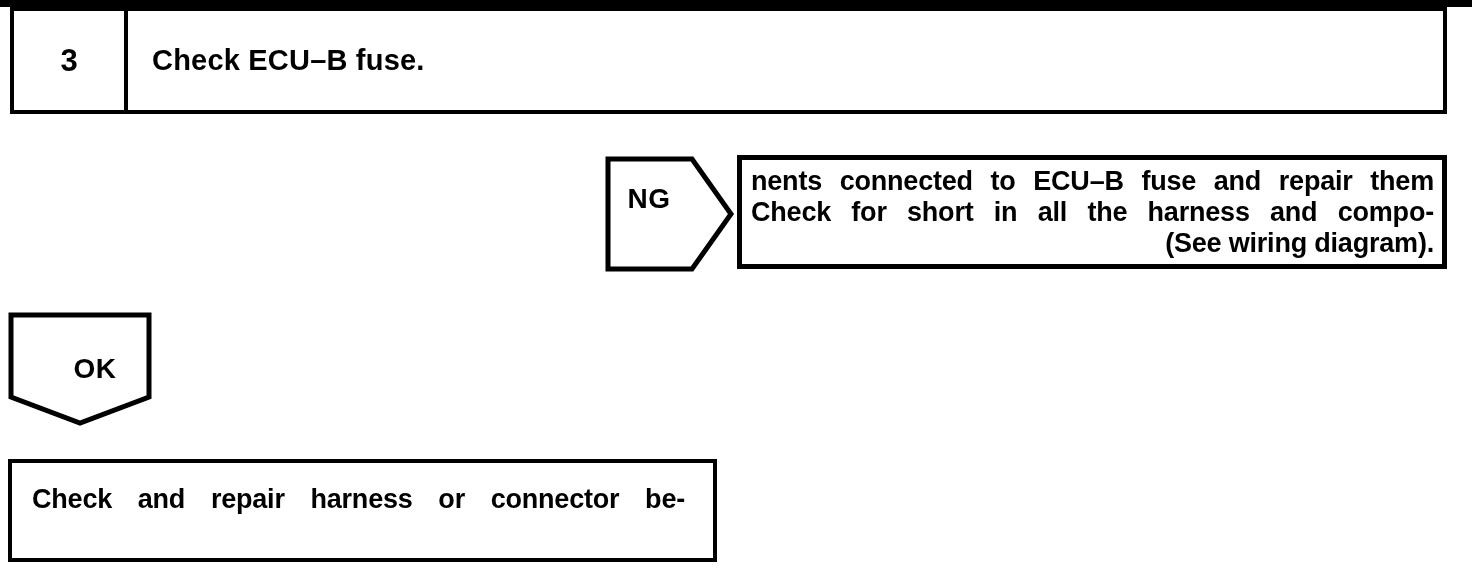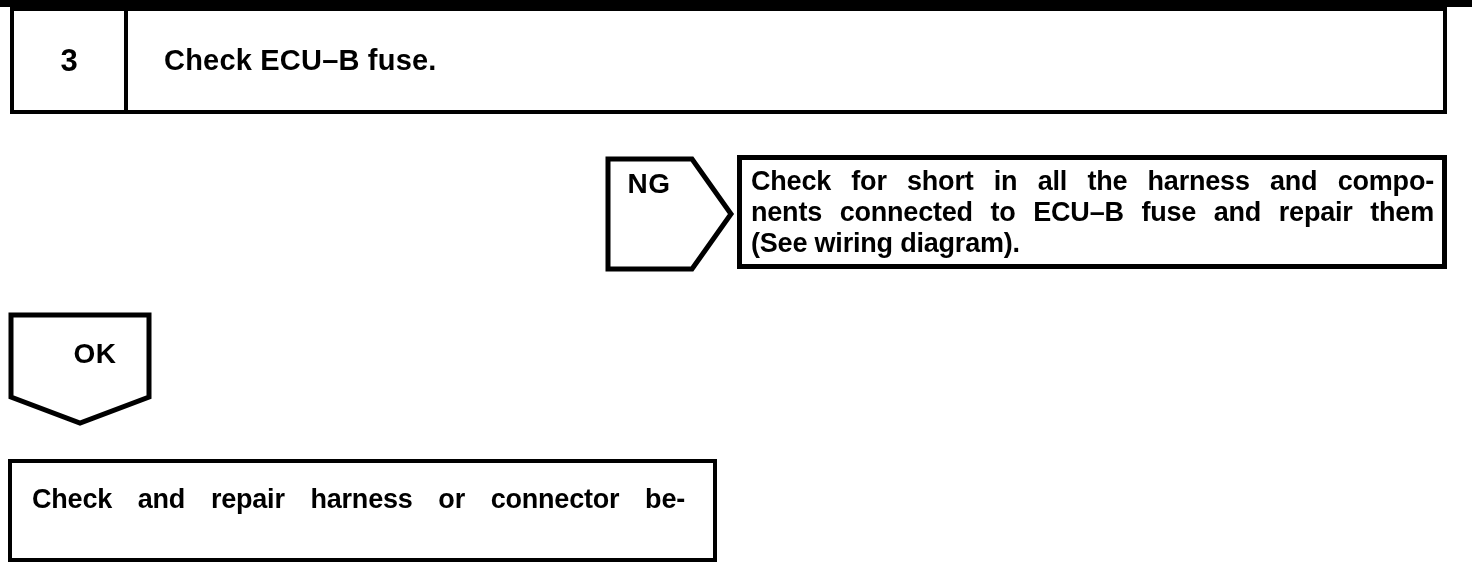--- a/index.html
+++ b/index.html
@@ -41,36 +41,37 @@
     border-right: 4px solid #000000;
     display: flex;
     align-items: center;
     justify-content: center;
     font-size: 31px;
   }
   .step-text-cell {
     flex: 1;
     display: flex;
     align-items: center;
-    padding-left: 36px;
+    padding-left: 24px;
     font-size: 29px;
     letter-spacing: 0.2px;
   }
   
   .ng-wrap {
     position: absolute;
     left: 604px; top: 155px;
     width: 132px; height: 118px;
   }
   .ng-wrap .label,
   .ok-wrap .label {
     position: absolute;
     text-align: center;
     font-size: 28px;
     letter-spacing: 0.5px;
+    margin-top: 15px;
   }
   .ng-wrap .label { left: 0; top: 13px; width: 90px; }
   .ok-wrap .label { left: 19px; top: 27px; width: 138px; }
   .ng-box {
     position: absolute;
     left: 737px; top: 155px;
     width: 710px; height: 114px;
     box-sizing: border-box;
     border: 5px solid #000000;
     padding: 6px 8px 0 9px;
@@ -96,21 +97,21 @@
     font-size: 27px;
     line-height: 32px;
     letter-spacing: -0.2px;
     background: #ffffff;
   }
   .jline {
     text-align: justify;
     text-align-last: justify;
   }
   .pline {
-    text-align: left;
+    text-align: right;
   }
 </style>
 </head>
 <body>
 
 <div class="canvas">
 
   <div class="top-rule"></div>
 
   <div class="step-box">
@@ -119,22 +120,22 @@
   </div>
 
   <div class="ng-wrap">
     <svg width="132" height="118" viewBox="0 0 132 118">
       <polygon points="4,4 88,4 127,59 88,114 4,114" fill="#ffffff" stroke="#000000" stroke-width="5" stroke-linejoin="miter"></polygon>
     </svg>
     <div class="label">NG</div>
   </div>
 
   <div class="ng-box">
+    <div class="jline">nents connected to ECU–B fuse and repair them</div>
     <div class="jline">Check for short in all the harness and compo-</div>
-    <div class="jline">nents connected to ECU–B fuse and repair them</div>
     <div class="pline">(See wiring diagram).</div>
   </div>
 
   <div class="ok-wrap">
     <svg width="146" height="116" viewBox="0 0 146 116">
       <polygon points="4,4 142,4 142,86 73,112 4,86" fill="#ffffff" stroke="#000000" stroke-width="5" stroke-linejoin="miter"></polygon>
     </svg>
     <div class="label">OK</div>
   </div>
 

